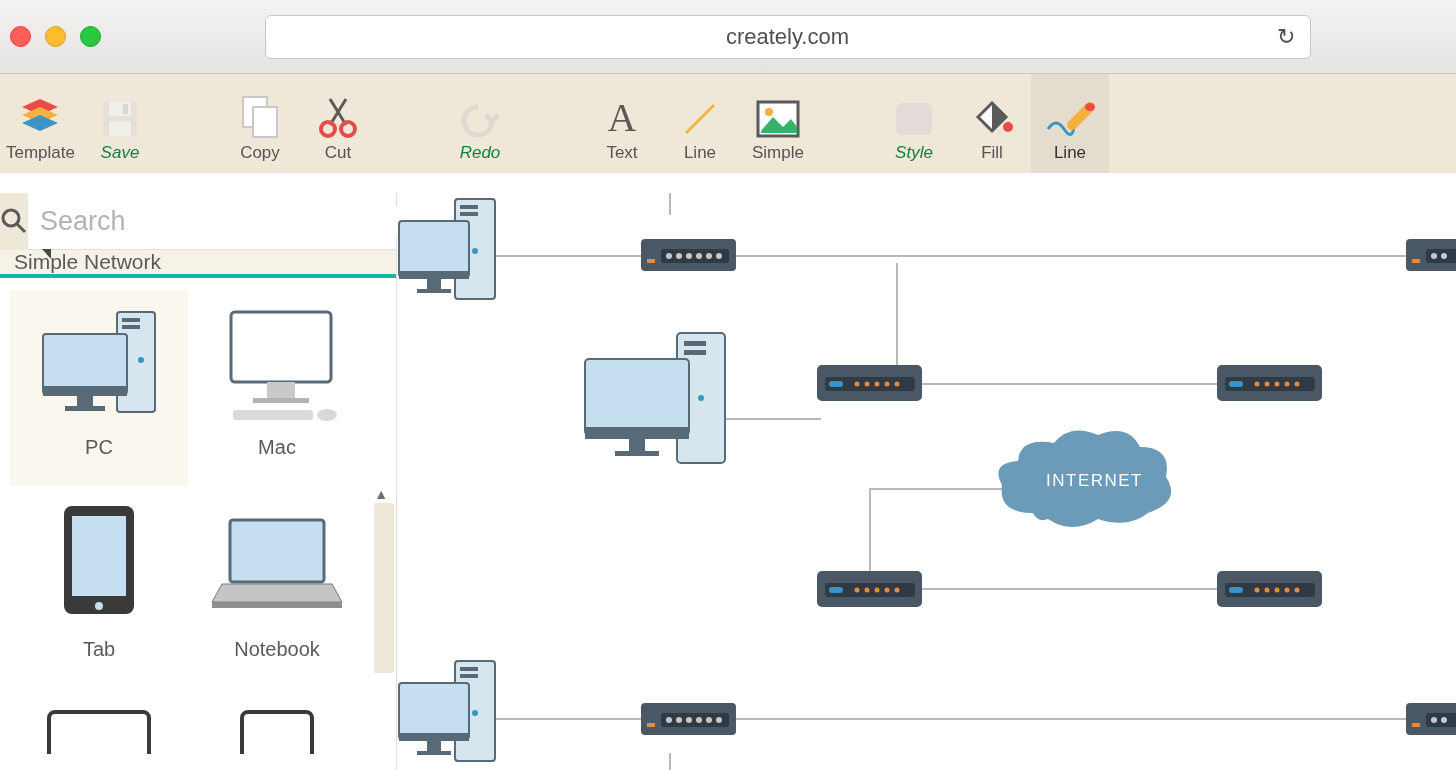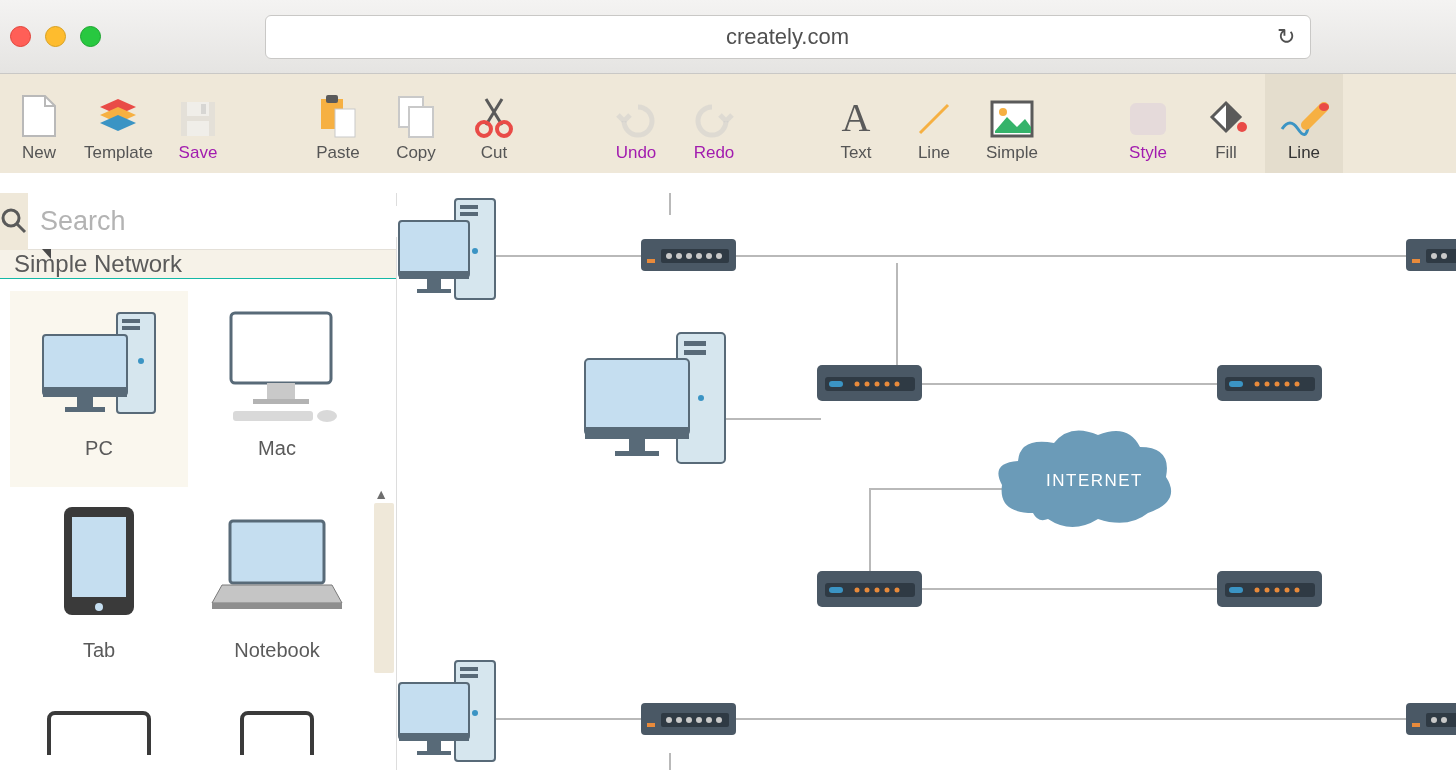--- a/index.html
+++ b/index.html
@@ -13,37 +13,37 @@
 .dot.yellow { background:#febc2e; border:1px solid #d8a01f; }
 .dot.green { background:#28c840; border:1px solid #1ba42e; }
 .urlbar { flex:1; display:flex; align-items:center; justify-content:center; background:#fff; border:1px solid #c9c8c6; border-radius:6px; height:44px; position:relative; max-width: 1046px; margin: 0 auto; }
 .urlbar span { font-size:22px; color:#505050; }
 .reload { position:absolute; right:14px; color:#6e6e6e; font-size:22px; }
 
 
 .toolbar { height:99px; background:#efe8d9; display:flex; align-items:stretch; }
 .tbtn { display:flex; flex-direction:column; align-items:center; justify-content:flex-end; padding:10px 6px 10px; min-width:78px; cursor:pointer; }
 .tbtn .lbl { font-size:17px; color:#555; margin-top:4px; }
-.tbtn.disabled .lbl { color:#a21caf; }
+.tbtn.disabled .lbl { color:#15803d;font-style:italic; }
 .tbtn.disabled svg * { opacity:.45; }
 .tbtn.active { background:#e4ddcd; }
 .tbtn.active .lbl { color:#333; font-weight:500; }
 .spacer-sm{width:62px;}
 .spacer-md{width:64px;}
 .spacer-lg{width:58px;}
 
 
 .workspace { display:flex; height:688px;margin-top:20px; }
 .sidebar { width:397px; background:#fff; border-right:1px solid #ddd; display:flex; flex-direction:column; position:relative;}
 .search-row { height:57px; display:flex; align-items:center; background:#fff; border-bottom:1px solid #e4e0d8; }
 .search-icon-box { width:59px; height:57px; background:#efe8d9; display:flex; align-items:center; justify-content:center; position:relative;}
 .search-icon-box::after{content:"";position:absolute;bottom:-9px;left:42px;width:0;height:0;border-left:9px solid transparent;border-right:0 solid transparent;border-top:10px solid #4a4a4a;}
 .search-input { flex:1; border:none; outline:none; font-size:27px; color:#5b5b5b; padding:0 12px; }
 .search-input::placeholder{color:#b3b3b3;}
-.cat-label{height:46px;background:#f6f2e8;border-bottom:1px solid #14b8a6;display:flex;align-items:center;padding:0 14px;font-size:24px;color:#5a5a5a;}
+.cat-label{height:46px;background:#f6f2e8;border-bottom:4px solid #14b8a6;display:flex;align-items:center;padding:0 14px;font-size:21px;color:#5a5a5a;}
 .shape-grid{flex:1;display:grid;grid-template-columns:1fr 1fr;padding:12px 30px 0 10px;gap:6px 0;align-content:start;}
 .shape-cell{display:flex;flex-direction:column;align-items:center;justify-content:flex-start;height:196px;cursor:pointer;}
 .shape-cell.sel{background:#faf7ee;}
 .shape-cell .slbl{font-size:20px;color:#5a5a5a;margin-top:6px;}
 .scroll-triangle{position:absolute;top:293px;right:8px;color:#6e6e6e;font-size:14px;}
 .scroll-track{position:absolute;top:310px;right:2px;width:20px;height:170px;background:#efe8d9;border-radius:2px;}
 
 
 .canvas { flex:1; position:relative; background:#fff; overflow:hidden; }
 .wire{position:absolute;background:#b9b9b9;}
@@ -61,27 +61,20 @@
   </div>
   <div class="urlbar">
     <span>creately.com</span>
     <span class="reload">↻</span>
   </div>
 </div>
 
 <div class="toolbar">
 
 
-  <div class="tbtn">
-    <svg width="38" height="46">
-        <path d="M3 3h22l10 10v30H3z" fill="#fff" stroke="#b9b9b9" stroke-width="2"></path>
-        <path d="M25 3v10h10" fill="none" stroke="#b9b9b9" stroke-width="2"></path>
-      </svg>
-    <div class="lbl">New</div>
-  </div>
 
   <div class="tbtn">
     <svg width="44" height="44">
       <path d="M22 4 L40 12 L22 20 L4 12 Z" fill="#e94b47"></path>
       <path d="M22 12 L40 20 L22 28 L4 20 Z" fill="#f6b042"></path>
       <path d="M22 20 L40 28 L22 36 L4 28 Z" fill="#3b94c4"></path>
     </svg>
     <div class="lbl">Template</div>
   </div>
 
@@ -90,55 +83,40 @@
         <rect x="3" y="3" width="34" height="34" fill="#d6d6d6"></rect>
         <rect x="9" y="3" width="22" height="14" fill="#fff"></rect>
         <rect x="23" y="5" width="5" height="10" fill="#b9b9b9"></rect>
         <rect x="9" y="22" width="22" height="15" fill="#fff"></rect>
       </svg>
     <div class="lbl">Save</div>
   </div>
 
   <div class="spacer-sm"></div>
 
-  <div class="tbtn">
-    <svg width="42" height="46">
-        <rect x="4" y="6" width="22" height="30" fill="#f6b042"></rect>
-        <rect x="9" y="2" width="12" height="8" rx="2" fill="#5a5a5a"></rect>
-        <rect x="18" y="16" width="20" height="28" fill="#fff" stroke="#c9c9c9"></rect>
-      </svg>
-    <div class="lbl">Paste</div>
-  </div>
 
   <div class="tbtn">
     <svg width="42" height="46">
         <rect x="4" y="4" width="24" height="30" fill="#fff" stroke="#c9c9c9" stroke-width="2"></rect>
         <rect x="14" y="14" width="24" height="30" fill="#fff" stroke="#c9c9c9" stroke-width="2"></rect>
       </svg>
     <div class="lbl">Copy</div>
   </div>
 
   <div class="tbtn">
     <svg width="44" height="44">
         <path d="M14 4 L30 30 M30 4 L14 30" stroke="#5a5a5a" stroke-width="3" fill="none"></path>
         <circle cx="12" cy="34" r="7" fill="none" stroke="#e94b47" stroke-width="4"></circle>
         <circle cx="32" cy="34" r="7" fill="none" stroke="#e94b47" stroke-width="4"></circle>
       </svg>
     <div class="lbl">Cut</div>
   </div>
 
   <div class="spacer-md"></div>
 
-  <div class="tbtn disabled">
-    <svg width="44" height="40">
-        <path d="M24 8 A14 14 0 1 1 10 22" fill="none" stroke="#c9c9c9" stroke-width="5"></path>
-        <path d="M10 22 L4 16 M10 22 L16 16" stroke="#c9c9c9" stroke-width="5" fill="none"></path>
-      </svg>
-    <div class="lbl">Undo</div>
-  </div>
 
   <div class="tbtn disabled">
     <svg width="44" height="40">
         <path d="M20 8 A14 14 0 1 0 34 22" fill="none" stroke="#c9c9c9" stroke-width="5"></path>
         <path d="M34 22 L40 16 M34 22 L28 16" stroke="#c9c9c9" stroke-width="5" fill="none"></path>
       </svg>
     <div class="lbl">Redo</div>
   </div>
 
   <div class="spacer-md"></div>

